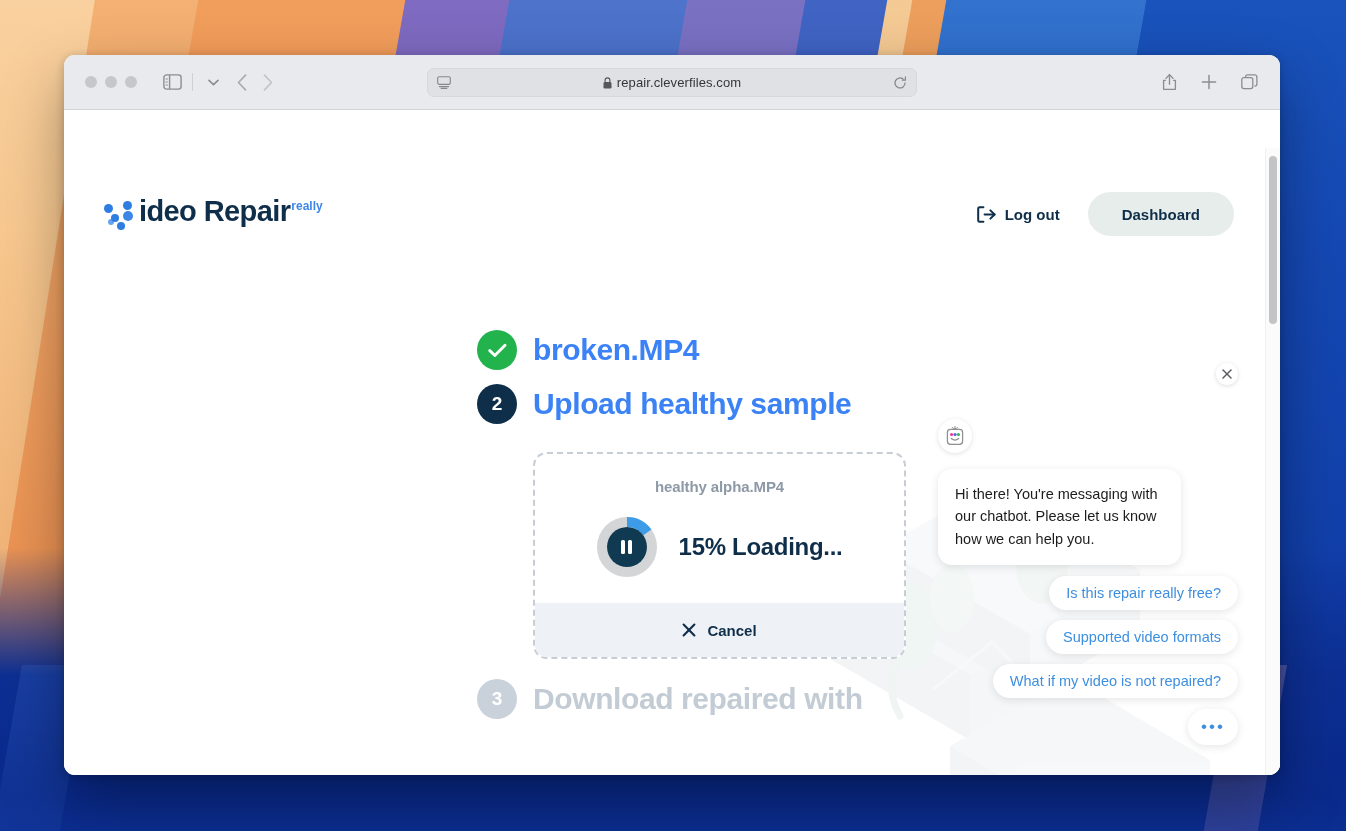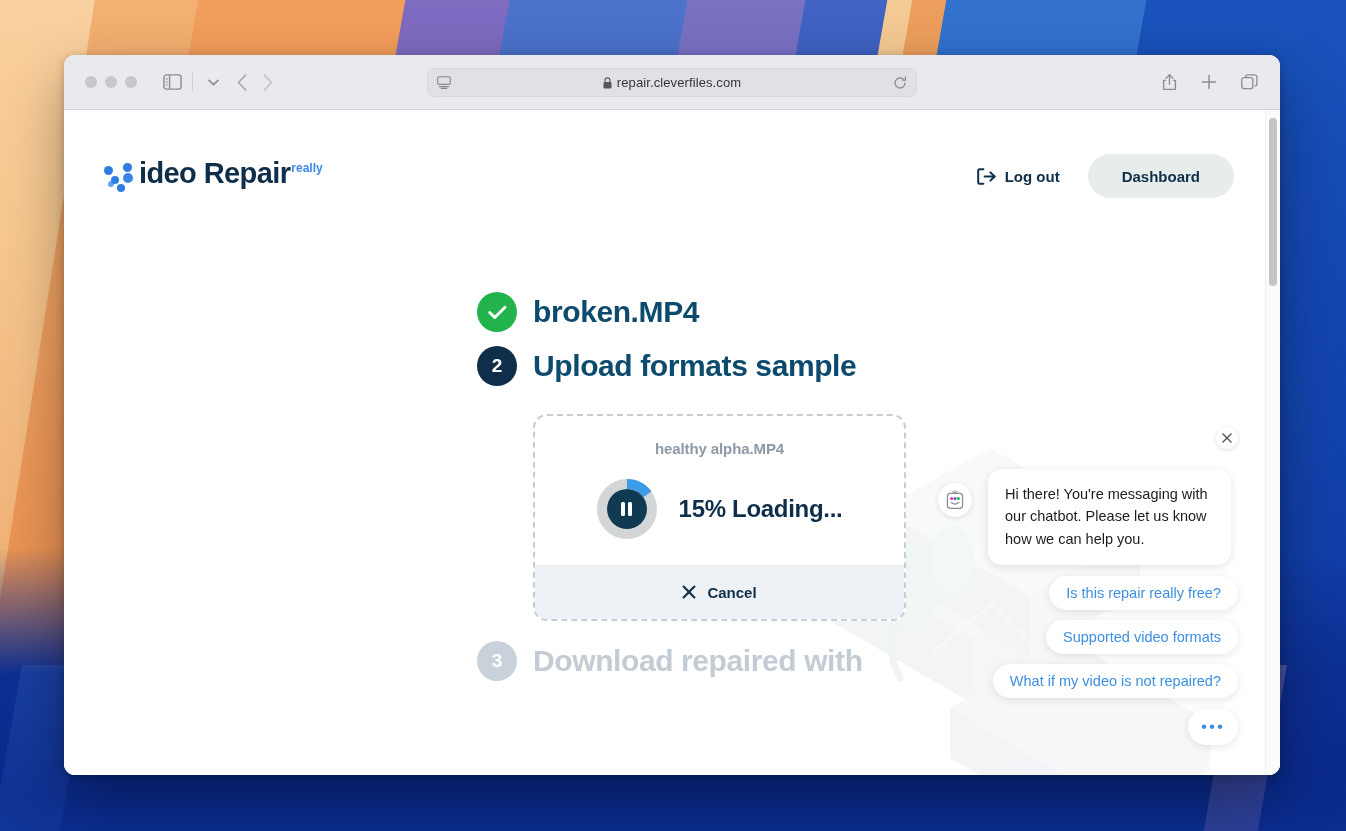--- a/index.html
+++ b/index.html
@@ -146,20 +146,21 @@
 
   .tb-right {
     margin-left: auto; display: flex; align-items: center; gap: 24px;
     color: #8b8d92; padding-right: 6px;
   }
 
   
   .page {
     flex: 1; position: relative; background: #fff;
     overflow: hidden;
+    margin-top: 38px;
   }
   .page-scroll { position: absolute; inset: 0; }
 
   .scrollbar-track {
     position: absolute; right: 0; top: 0; bottom: 0;
     width: 15px; background: #fbfbfb; border-left: 1px solid #f0f0f0;
   }
   .scrollbar-thumb {
     position: absolute; right: 3px; top: 8px;
     width: 8px; height: 168px;
@@ -223,21 +224,21 @@
   .step-badge {
     width: 40px; height: 40px; border-radius: 50%;
     flex: 0 0 40px;
     display: flex; align-items: center; justify-content: center;
     font-size: 19px; font-weight: bold; color: #fff;
   }
   .badge-done { background: #22b34d; }
   .badge-active { background: #0f2e4a; }
   .badge-disabled { background: #c9d2da; }
   .step-title {
-    font-size: 30px; font-weight: bold; color: #0c4a6e;
+    font-size: 30px; font-weight: bold; color: #3b82f6;
     letter-spacing: -.4px; white-space: nowrap;
   }
   .step-title.muted { color: #c3ccd5; }
   .step-2 { margin-top: 14px; }
   .step-3 { margin-top: 20px; }
 
   
   .dropzone {
     margin: 28px 0 0 0;
     width: 373px;
@@ -287,21 +288,21 @@
     font-family: "Liberation Sans", sans-serif;
   }
   .chat-close {
     position: absolute; right: 0px; top: -42px;
     width: 22px; height: 22px; border-radius: 50%;
     background: #fff;
     box-shadow: 0 1px 4px rgba(0,0,0,.14);
     display: flex; align-items: center; justify-content: center;
     color: #555; font-size: 12px; cursor: pointer;
   }
-  .chat-msg-row { display: flex; align-items: flex-start; gap: 16px; width: 100%; }
+  .chat-msg-row { display: flex; align-items: flex-start; gap: 16px; width: 100%; flex-direction: column; }
   .bot-avatar {
     width: 34px; height: 34px; border-radius: 50%;
     background: #fff;
     box-shadow: 0 1px 5px rgba(0,0,0,.12);
     display: flex; align-items: center; justify-content: center;
     flex: 0 0 34px; margin-top: 14px;
   }
   .chat-bubble {
     background: #fff;
     border-radius: 14px;
@@ -498,21 +499,21 @@
             <span class="step-badge badge-done">
               <svg width="19" height="15" viewBox="0 0 19 15" fill="none" stroke="#fff" stroke-width="2.9" stroke-linecap="round" stroke-linejoin="round">
                 <polyline points="1.8,7.6 6.8,12.5 17,2.3"></polyline>
               </svg>
             </span>
             <span class="step-title">broken.MP4</span>
           </div>
 
           <div class="step-row step-2">
             <span class="step-badge badge-active">2</span>
-            <span class="step-title">Upload formats sample</span>
+            <span class="step-title">Upload healthy sample</span>
           </div>
 
           <div style="padding-left:56px">
             <div class="dropzone">
               <div class="dz-inner">
                 <div class="dz-filename">healthy alpha.MP4</div>
                 <div class="dz-progress-row">
                   <span class="ring">
                     <svg width="60" height="60" viewBox="0 0 60 60">
                       <circle cx="30" cy="30" r="25" fill="none" stroke="#d3d5d7" stroke-width="10"></circle>

